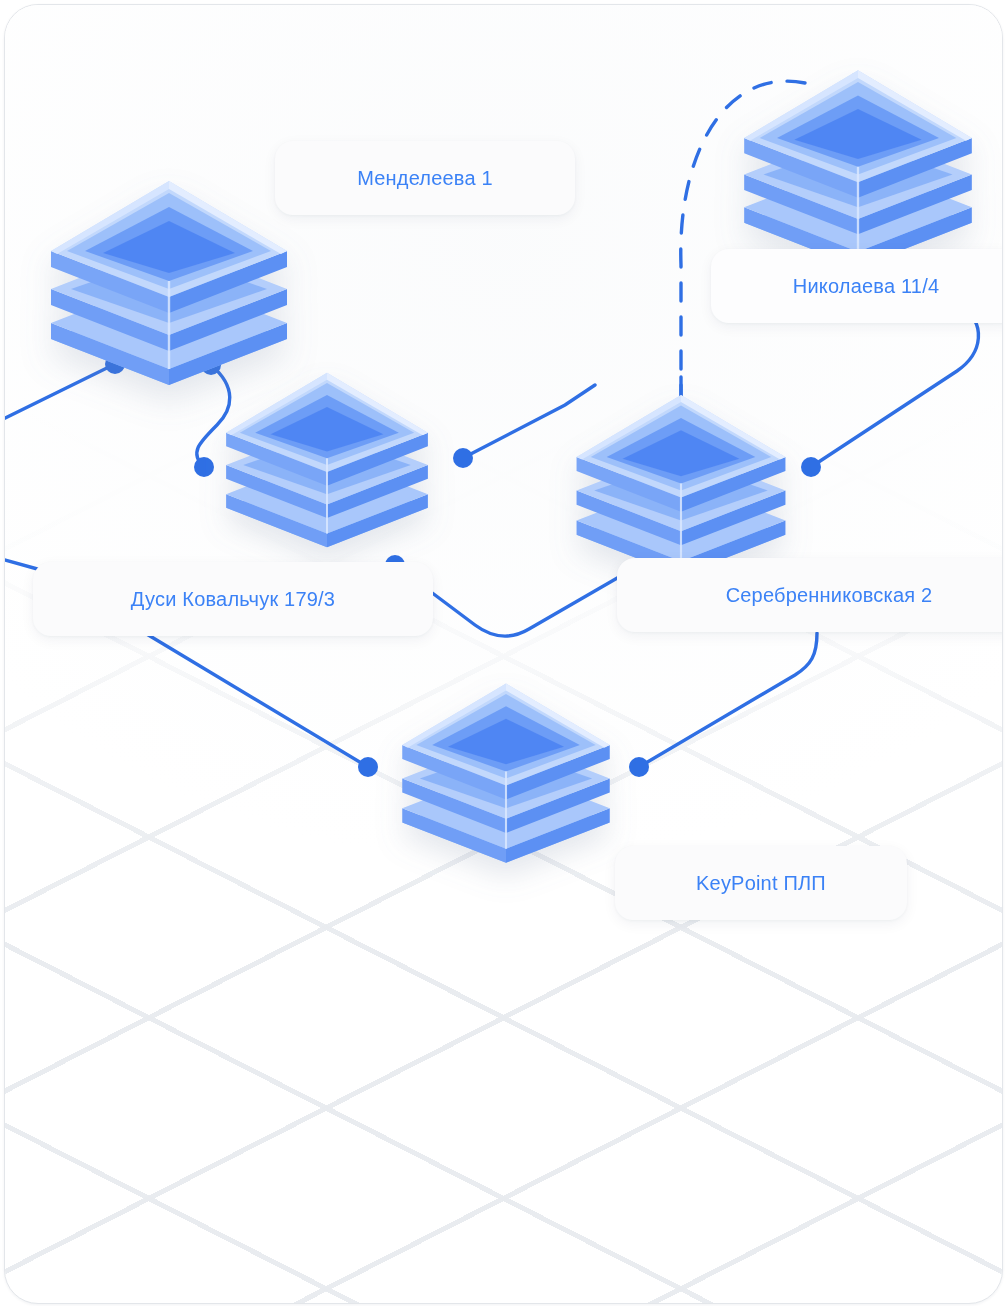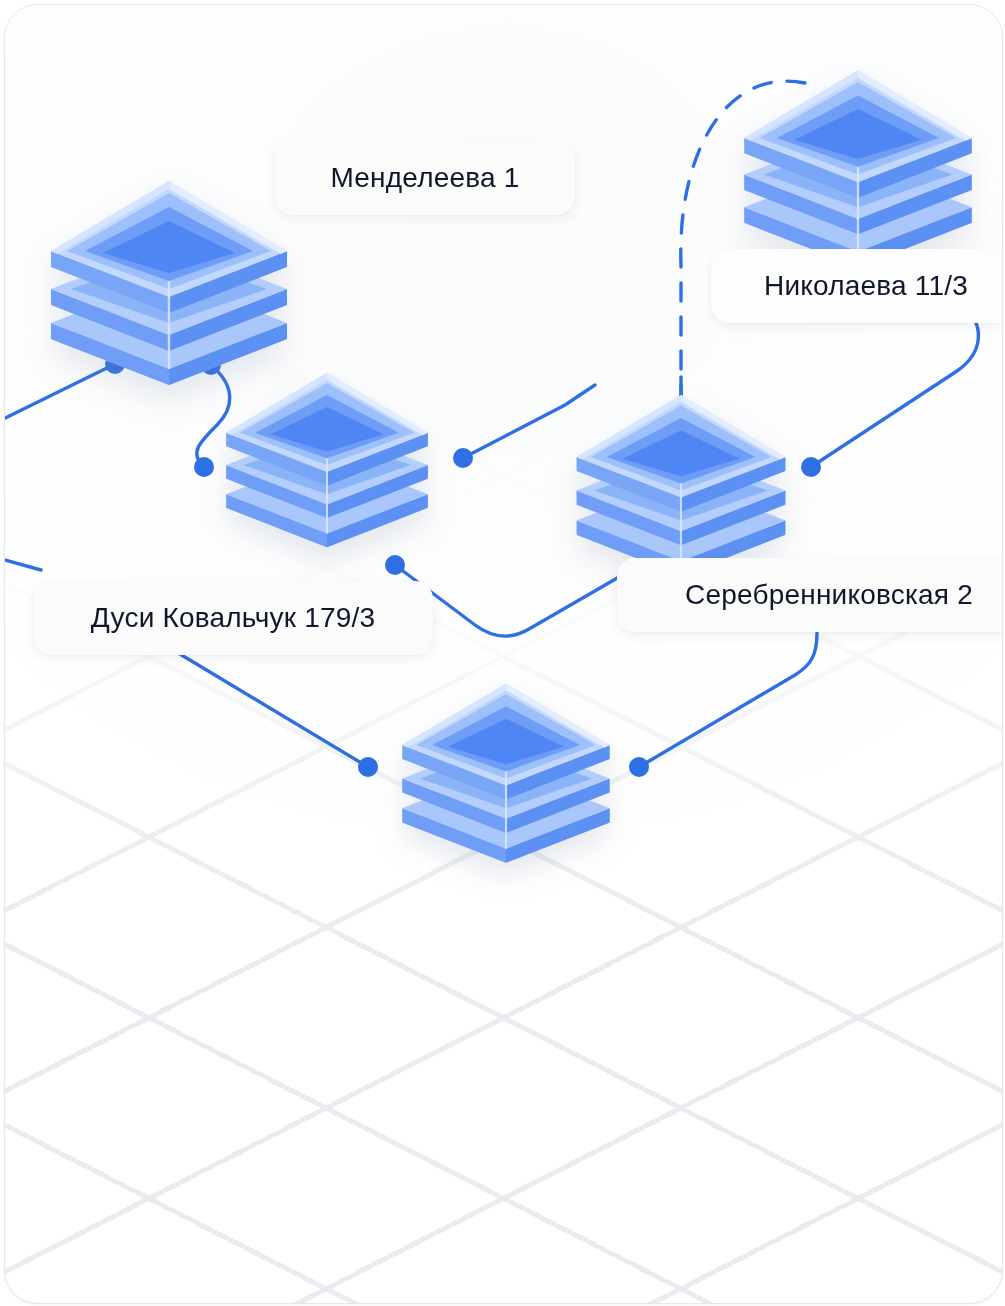--- a/index.html
+++ b/index.html
@@ -57,22 +57,22 @@
   
   .node{position:absolute;}
   .node svg{display:block;overflow:visible;}
 
   
   .label{
     position:absolute;
     display:flex;align-items:center;justify-content:center;
     background:#fbfbfc;
     border-radius:18px;
-    color:#0f172a;
-    font-size:28px;
+    color:#3b82f6;
+    font-size:20px;
     letter-spacing:.2px;
     white-space:nowrap;
     padding:0 30px;
     height:74px;
     box-shadow:0 4px 14px rgba(24,39,75,.055), 0 1px 3px rgba(24,39,75,.04);
   }
   .label.bright{background:#fdfdfe;}
 </style>
 </head>
 <body>
@@ -256,26 +256,29 @@
           <path d="M124 118 L124 206" stroke="#dbe8ff" stroke-width="2.4" opacity=".85"></path>
         </g>
       </svg>
     </div>
 
     <div class="label" style="left:270px;top:136px;width:240px;">
       <span>Менделеева 1</span>
     </div>
 
     <div class="label bright" style="left:706px;top:244px;width:250px;">
-      <span>Николаева 11/3</span>
-    </div>
-
-    <div class="label" style="left:28px;top:576px;width:340px;">
+      <span>Николаева 11/4</span>
+    </div>
+
+    <div class="label" style="left:28px;top:557px;width:340px;">
       <span>Дуси Ковальчук 179/3</span>
     </div>
 
     <div class="label" style="left:612px;top:553px;width:364px;">
       <span>Серебренниковская 2</span>
     </div>
 
+    <div class="label" style="left:610px;top:841px;width:232px;">
+      <span>KeyPoint ПЛП</span>
+    </div>
 
   </div>
 </div>
 
 </body></html>

